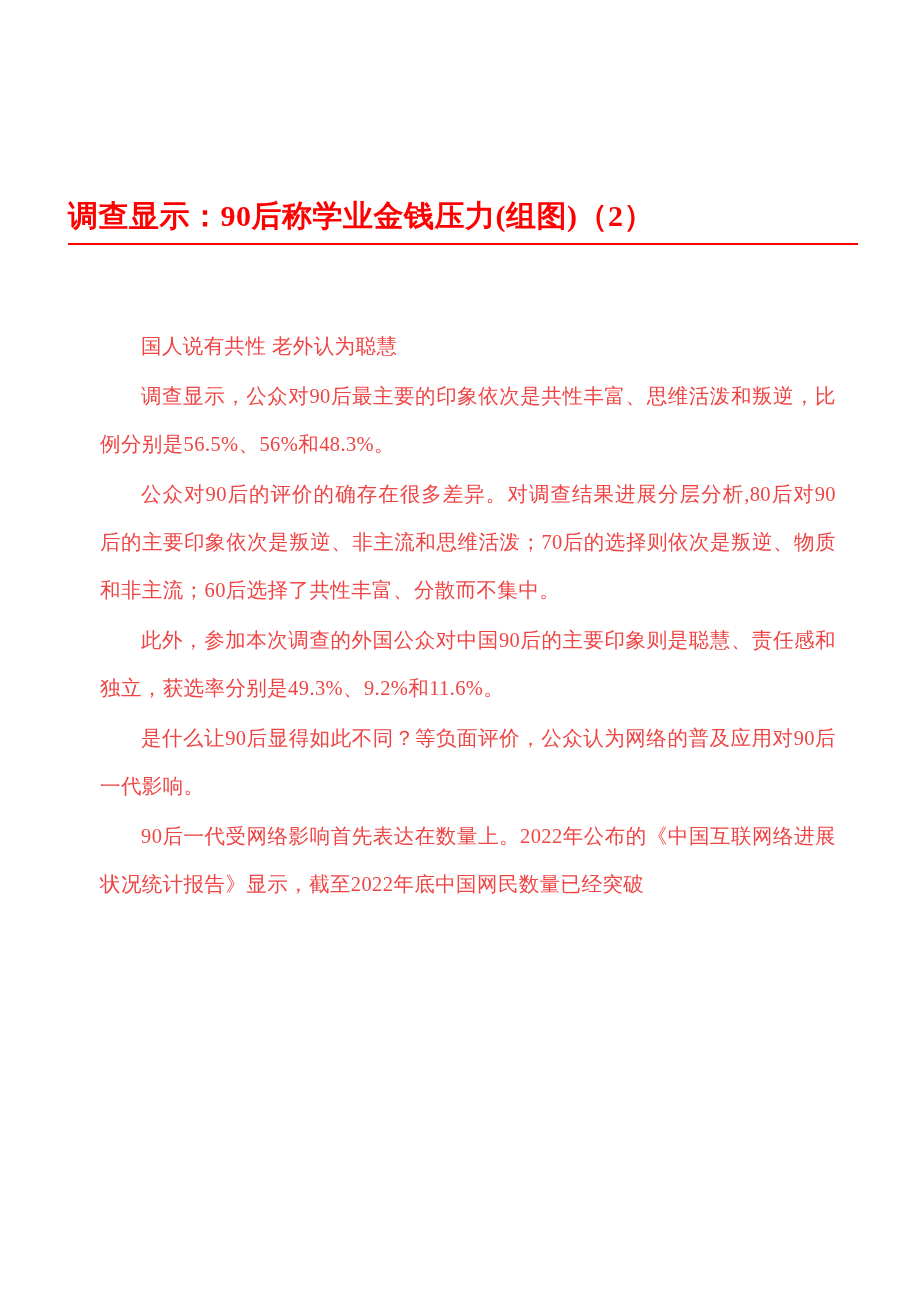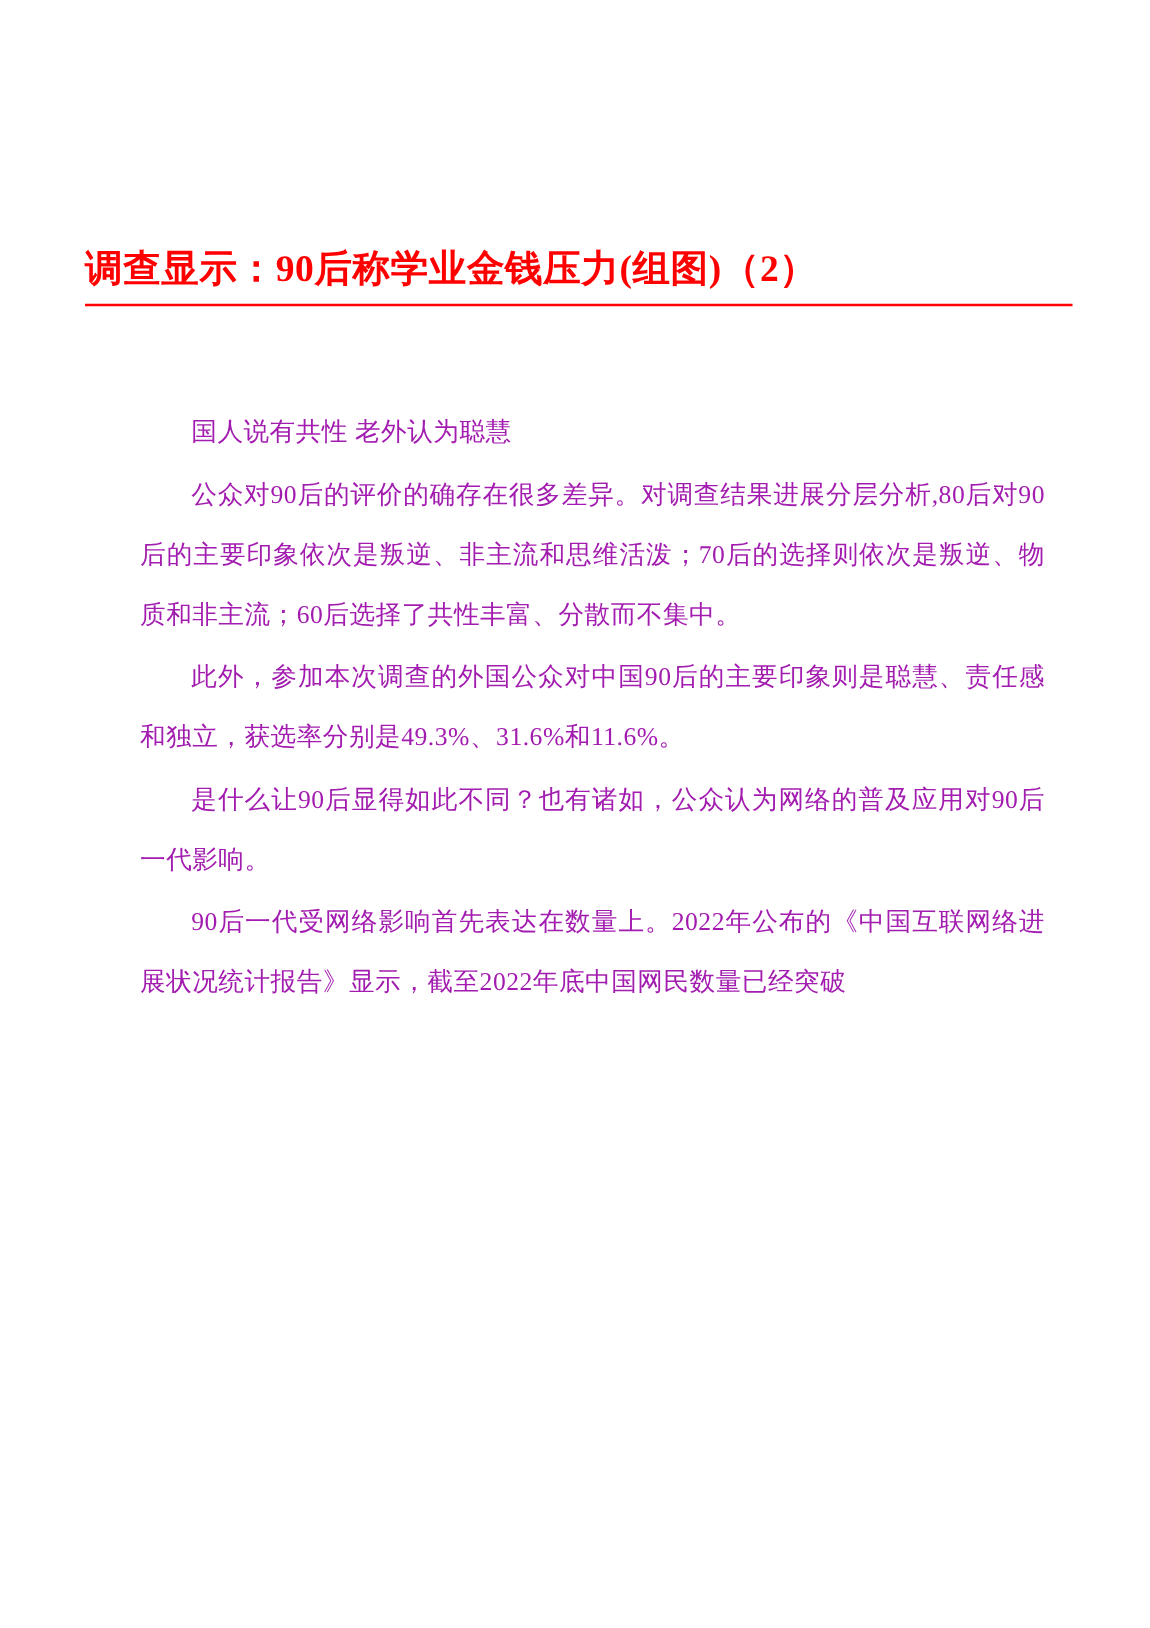--- a/index.html
+++ b/index.html
@@ -45,24 +45,24 @@
     height: 2px;
     background: #ff0000;
   }
   .body-block {
     position: absolute;
     left: 96px;
     top: 322px;
     width: 740px;
   }
   p.para {
-    margin: 0 0 2px 16px;
+    margin: 0 0 2px 4px;
     font-size: 20.5px;
     line-height: 48px;
-    color: #a21caf;
+    color: #ef4444;
     text-align: justify;
     text-justify: inter-ideograph;
     letter-spacing: 0.4px;
   }
   p.para.indent {
     text-indent: 2em;
   }
   p.lead {
     text-indent: 2em;
     margin-bottom: 2px;
@@ -71,19 +71,20 @@
 </head>
 <body>
 
 <div class="page">
 
   <h1 class="doc-title">调查显示：90后称学业金钱压力(组图)（2）</h1>
   <div class="title-underline"></div>
 
   <div class="body-block">
     <p class="para lead">国人说有共性 老外认为聪慧</p>
+    <p class="para indent">调查显示，公众对90后最主要的印象依次是共性丰富、思维活泼和叛逆，比例分别是56.5%、56%和48.3%。</p>
     <p class="para indent">公众对90后的评价的确存在很多差异。对调查结果进展分层分析,80后对90后的主要印象依次是叛逆、非主流和思维活泼；70后的选择则依次是叛逆、物质和非主流；60后选择了共性丰富、分散而不集中。</p>
-    <p class="para indent">此外，参加本次调查的外国公众对中国90后的主要印象则是聪慧、责任感和独立，获选率分别是49.3%、31.6%和11.6%。</p>
-    <p class="para indent">是什么让90后显得如此不同？也有诸如，公众认为网络的普及应用对90后一代影响。</p>
+    <p class="para indent">此外，参加本次调查的外国公众对中国90后的主要印象则是聪慧、责任感和独立，获选率分别是49.3%、9.2%和11.6%。</p>
+    <p class="para indent">是什么让90后显得如此不同？等负面评价，公众认为网络的普及应用对90后一代影响。</p>
     <p class="para indent">90后一代受网络影响首先表达在数量上。2022年公布的《中国互联网络进展状况统计报告》显示，截至2022年底中国网民数量已经突破</p>
   </div>
 
 </div>
 
 </body></html>

